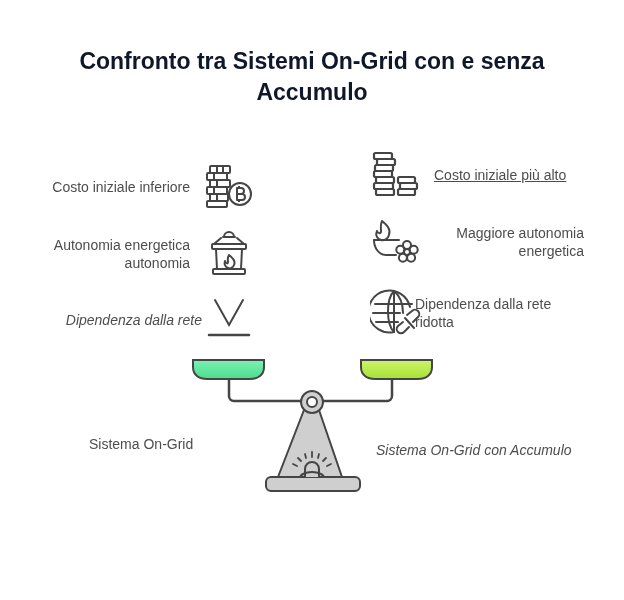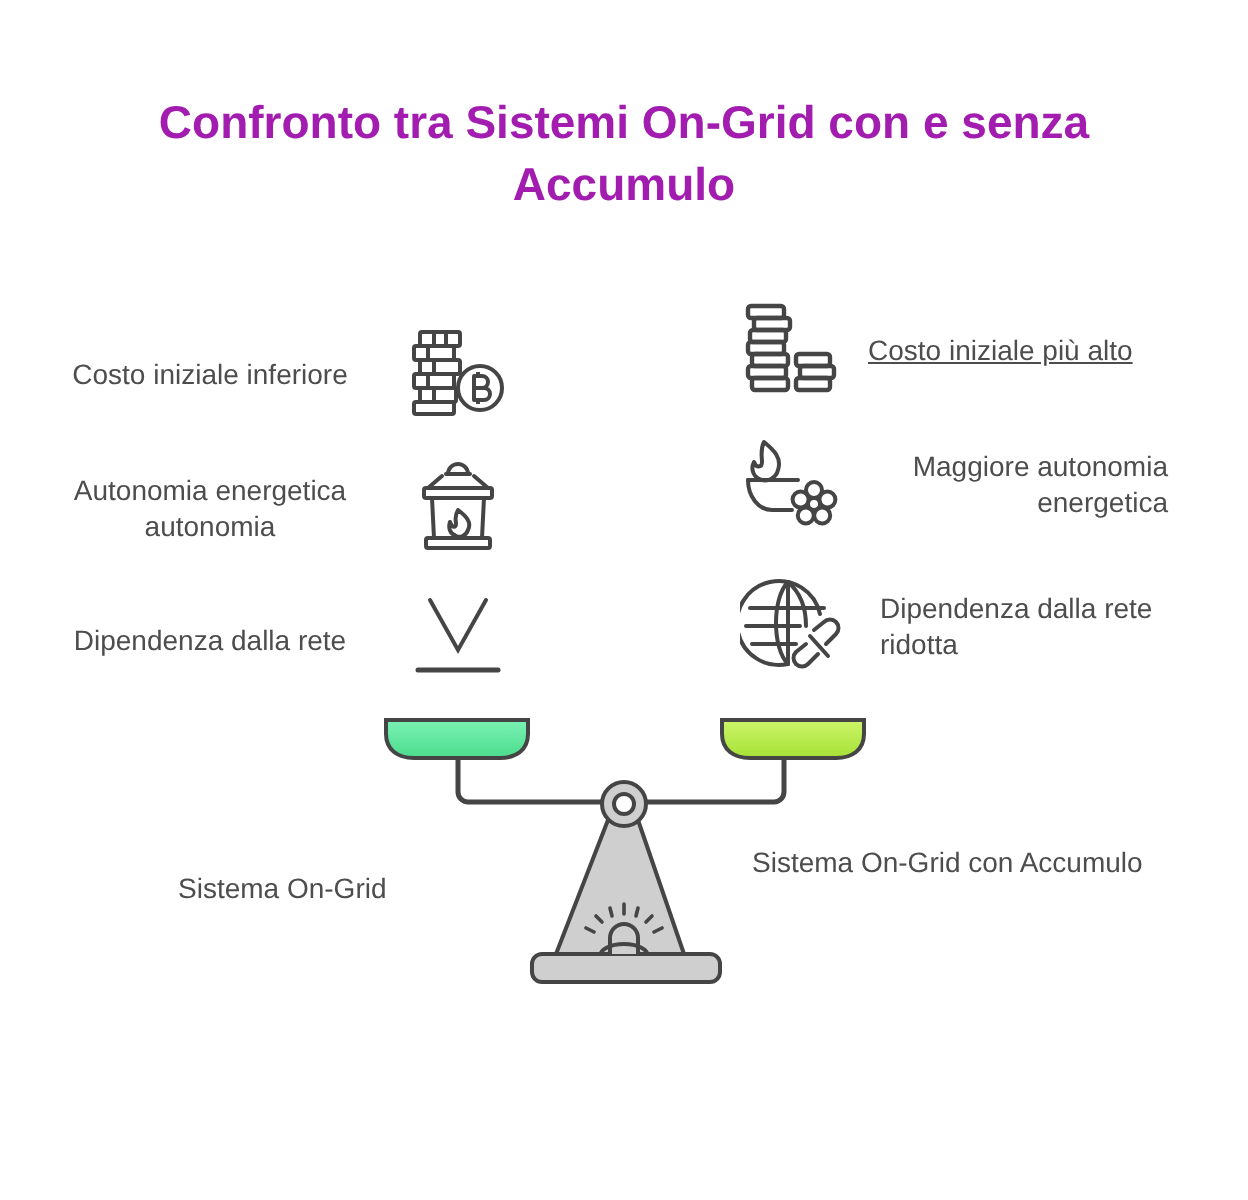--- a/index.html
+++ b/index.html
@@ -1,42 +1,42 @@
 <!DOCTYPE html>
 <html><head>
 <meta charset="utf-8">
 <style>
   html, body { margin: 0; padding: 0; background: #ffffff; }
   body { width: 624px; height: 600px; position: relative; overflow: hidden;
          font-family: "Liberation Sans", sans-serif; color: #4a4a4a; }
   .title { position: absolute; left: 0; top: 46px; width: 624px; text-align: center;
-           font-size: 23px; font-weight: bold; line-height: 31px; color: #a21caf; }
+           font-size: 23px; font-weight: bold; line-height: 31px; color: #0f172a; }
   .lbl { position: absolute; font-size: 14px; line-height: 18px; color: #4d4d4d; }
-  .lbl.right-al { text-align: center; }
+  .lbl.right-al { text-align: right; }
   .icon { position: absolute; }
   .icon svg { display: block; }
   .scale { position: absolute; left: 0; top: 0; }
 </style>
 </head>
 <body>
 
 <div class="title">
   <span>Confronto tra Sistemi On-Grid con e senza Accumulo</span>
 </div>
 
 <div class="lbl right-al" style="left:20px; top:178px; width:170px;">Costo iniziale inferiore</div>
 <div class="lbl right-al" style="left:20px; top:236px; width:170px;">Autonomia energetica autonomia</div>
-<div class="lbl right-al" style="left:20px; top:311px; width:170px;">Dipendenza dalla rete</div>
+<div class="lbl right-al" style="left:32px; top:311px; width:170px;font-style:italic;">Dipendenza dalla rete</div>
 
 <div class="lbl" style="left:434px; top:166px; width:170px;text-decoration:underline;">Costo iniziale più alto</div>
 <div class="lbl" style="left:434px; top:224px; width:150px;text-align:right;">Maggiore autonomia energetica</div>
-<div class="lbl" style="left:440px; top:295px; width:160px;">Dipendenza dalla rete ridotta</div>
+<div class="lbl" style="left:415px; top:295px; width:160px;">Dipendenza dalla rete ridotta</div>
 
 <div class="lbl" style="left:89px; top:435px;">Sistema On-Grid</div>
-<div class="lbl" style="left:376px; top:422px;">Sistema On-Grid con Accumulo</div>
+<div class="lbl" style="left:376px; top:441px;font-style:italic;">Sistema On-Grid con Accumulo</div>
 
 <div class="icon" style="left:203px; top:163px;">
   <svg width="52" height="48" viewBox="0 0 52 48" fill="none" stroke="#454545" stroke-width="2" stroke-linejoin="round">
     <rect x="7" y="3" width="20" height="7" rx="1"></rect>
     <rect x="4" y="10" width="20" height="7" rx="1"></rect>
     <rect x="7" y="17" width="20" height="7" rx="1"></rect>
     <rect x="4" y="24" width="20" height="7" rx="1"></rect>
     <rect x="7" y="31" width="18" height="7" rx="1"></rect>
     <rect x="4" y="38" width="20" height="6" rx="1"></rect>
     <line x1="14" y1="3" x2="14" y2="10"></line>

